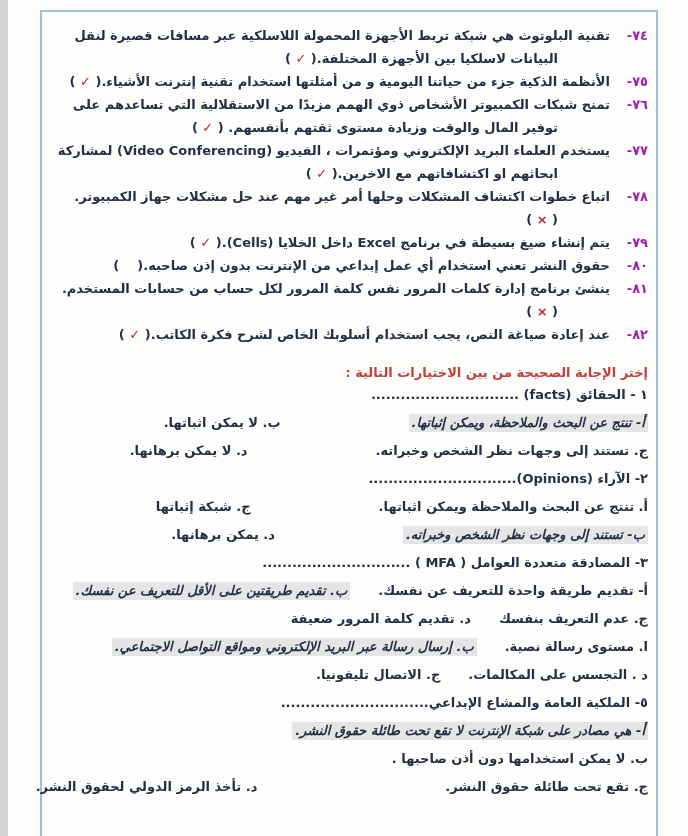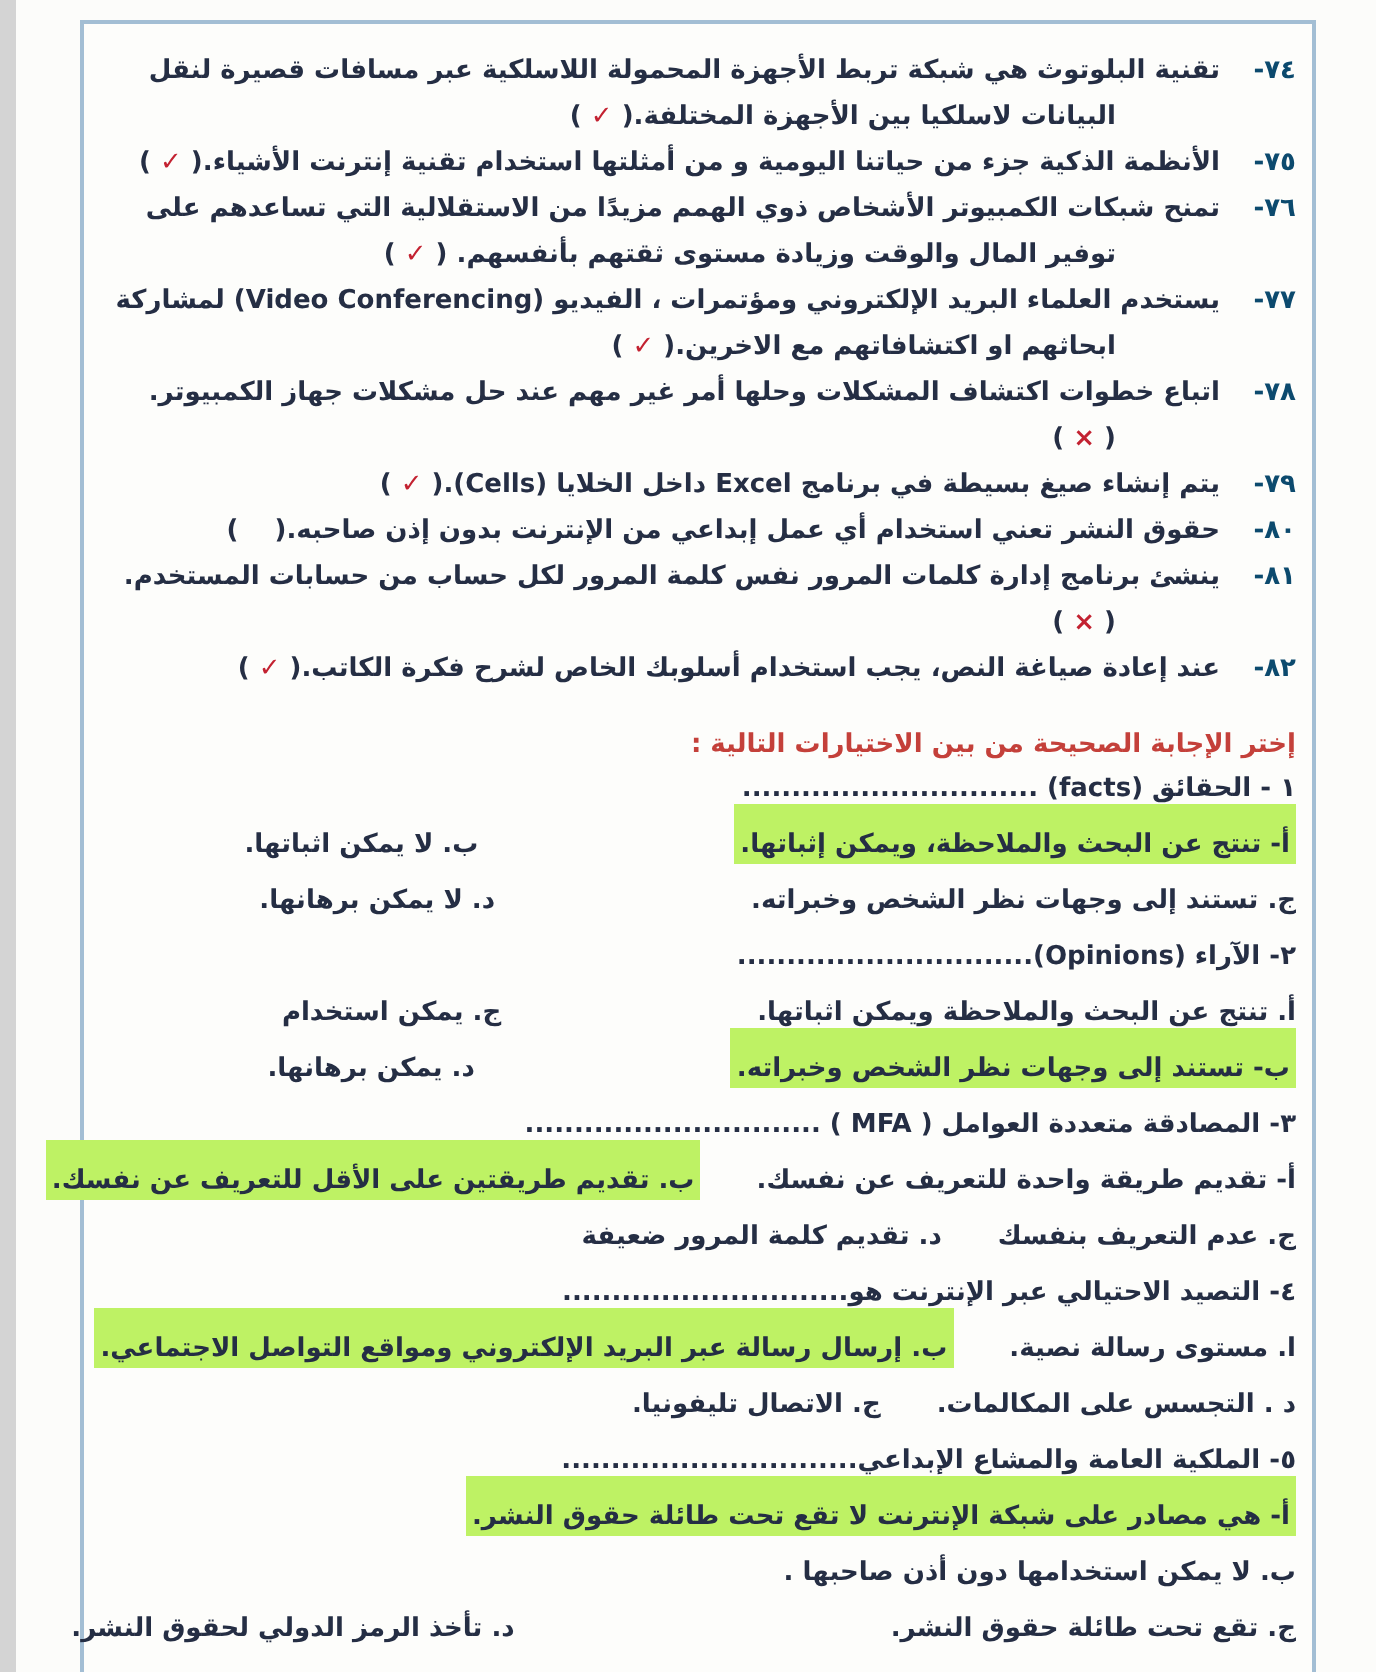--- a/index.html
+++ b/index.html
@@ -19,21 +19,21 @@
     border:2px solid #a3bed4;border-bottom:none;
     background:#fdfdfb;
     box-sizing:border-box;
     padding:12px 8px 0 12px;
     color:#252e44;
   }
   
   .tf-list{font-size:13px;line-height:23px;}
   .tf-item{display:flex;}
   .tf-num{
-    color:#0c4a6e;flex:0 0 38px;white-space:nowrap;
+    color:#a21caf;flex:0 0 38px;white-space:nowrap;
   }
   .tf-text{
     flex:1;padding-right:52px;text-indent:-52px;
   }
   .tf-mark{white-space:nowrap;}
   .mk{font-style:normal;font-weight:bold;}
   .mk-red{color:#c32231;}
   
   .mcq{margin-top:16px;font-size:13px;line-height:22px;}
   .mcq-heading{
@@ -42,21 +42,21 @@
   .question{margin-bottom:2px;}
   .stem{margin-bottom:6px;}
   .orow{
     display:grid;grid-template-columns:max-content 1fr;
     column-gap:28px;margin-bottom:6px;
   }
   .orow.single{display:block;text-align:right;}
   .opt{white-space:nowrap;}
   .opt.push100{padding-right:100px;}
   .opt.push160{padding-right:160px;}
-  .hl{background:#bef264;padding:13px 3px 2px 3px;}
+  .hl{background:#e5e5e5;padding:1px 3px 2px 3px;font-style:italic;}
 </style>
 </head>
 <body>
 
 <div class="page">
 
   <div class="doc-frame">
 
     <div class="tf-list">
 
@@ -120,42 +120,41 @@
         <div class="orow">
           <span class="opt">ج. تستند إلى وجهات نظر الشخص وخبراته.</span>
           <span class="opt push100">د. لا يمكن برهانها.</span>
         </div>
       </div>
 
       <div class="question">
         <div class="stem">٢- الآراء (Opinions)..............................</div>
         <div class="orow">
           <span class="opt">أ. تنتج عن البحث والملاحظة ويمكن اثباتها.</span>
-          <span class="opt push100">ج. يمكن استخدام</span>
+          <span class="opt push100">ج. شبكة إثباتها</span>
         </div>
         <div class="orow">
           <span class="opt"><span class="hl">ب- تستند إلى وجهات نظر الشخص وخبراته.</span></span>
           <span class="opt push100">د. يمكن برهانها.</span>
         </div>
       </div>
 
       <div class="question">
         <div class="stem">٣- المصادقة متعددة العوامل ( MFA )  ..............................</div>
         <div class="orow">
           <span class="opt">أ- تقديم طريقة واحدة للتعريف عن نفسك.</span>
           <span class="opt"><span class="hl">ب. تقديم طريقتين على الأقل للتعريف عن نفسك.</span></span>
         </div>
         <div class="orow">
           <span class="opt">ج. عدم التعريف بنفسك</span>
           <span class="opt">د. تقديم كلمة المرور ضعيفة</span>
         </div>
       </div>
 
       <div class="question">
-        <div class="stem">٤- التصيد الاحتيالي عبر الإنترنت هو.............................</div>
         <div class="orow">
           <span class="opt">ا. مستوى رسالة نصية.</span>
           <span class="opt"><span class="hl">ب. إرسال رسالة عبر البريد الإلكتروني ومواقع التواصل الاجتماعي.</span></span>
         </div>
         <div class="orow">
           <span class="opt">د . التجسس على المكالمات.</span>
           <span class="opt">ج. الاتصال تليفونيا.</span>
         </div>
       </div>
 

